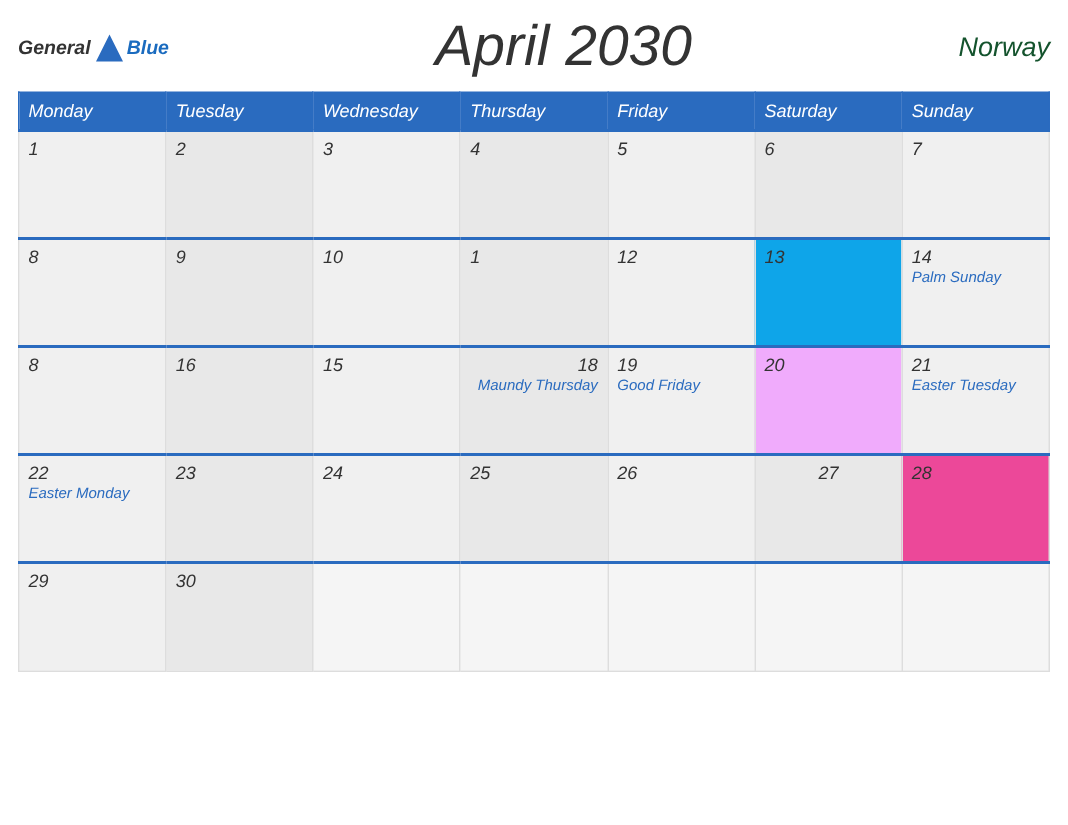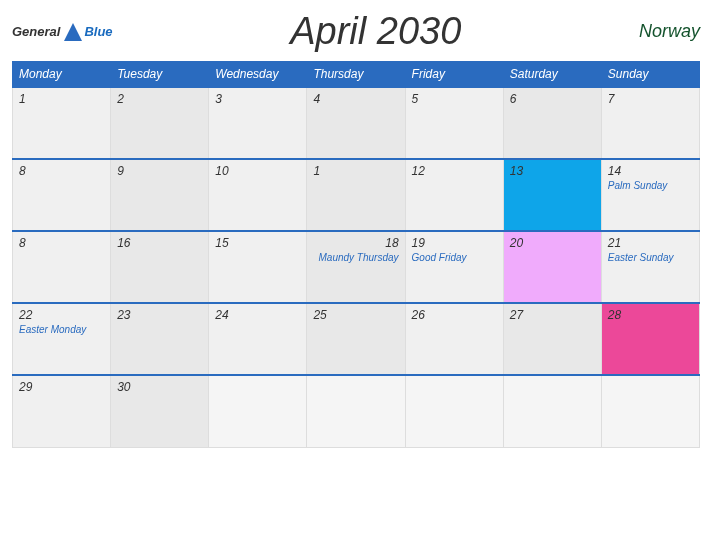--- a/index.html
+++ b/index.html
@@ -194,41 +194,41 @@
           </td>
           <td style="background: rgb(240, 240, 240); margin-left: 46px;">
             <span class="day-number">19</span>
             <span class="holiday">Good Friday</span>
           </td>
           <td style="background: #f0abfc;">
             <span class="day-number">20</span>
           </td>
           <td style="background: rgb(240, 240, 240);">
             <span class="day-number">21</span>
-            <span class="holiday">Easter Sunday</span>
+            <span class="holiday">Easter Tuesday</span>
           </td>
         </tr>
         <tr class="week-row">
           <td style="background: rgb(240, 240, 240);">
             <span class="day-number">22</span>
             <span class="holiday">Easter Monday</span>
           </td>
           <td style="background: rgb(232, 232, 232);">
             <span class="day-number">23</span>
           </td>
           <td style="background: rgb(240, 240, 240);">
             <span class="day-number">24</span>
           </td>
           <td style="background: rgb(232, 232, 232);">
             <span class="day-number">25</span>
           </td>
           <td style="background: rgb(240, 240, 240);">
             <span class="day-number">26</span>
           </td>
-          <td style="background: rgb(232, 232, 232);">
+          <td style="background: rgb(232, 232, 232); text-align: center;">
             <span class="day-number">27</span>
           </td>
           <td style="background: #ec4899;">
             <span class="day-number">28</span>
           </td>
         </tr>
         <tr class="week-row">
           <td style="background: rgb(240, 240, 240);">
             <span class="day-number">29</span>
           </td>

